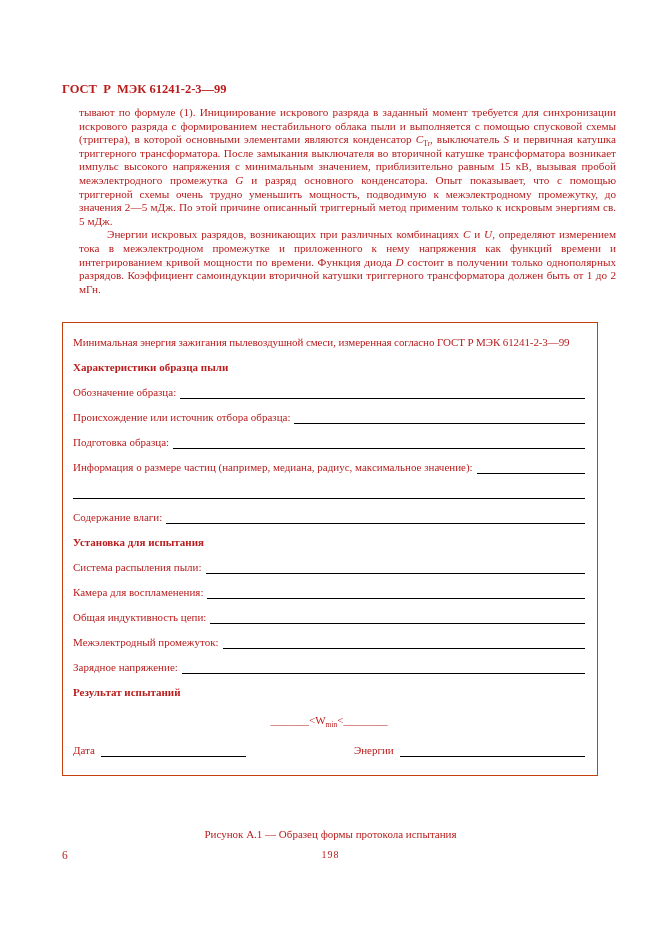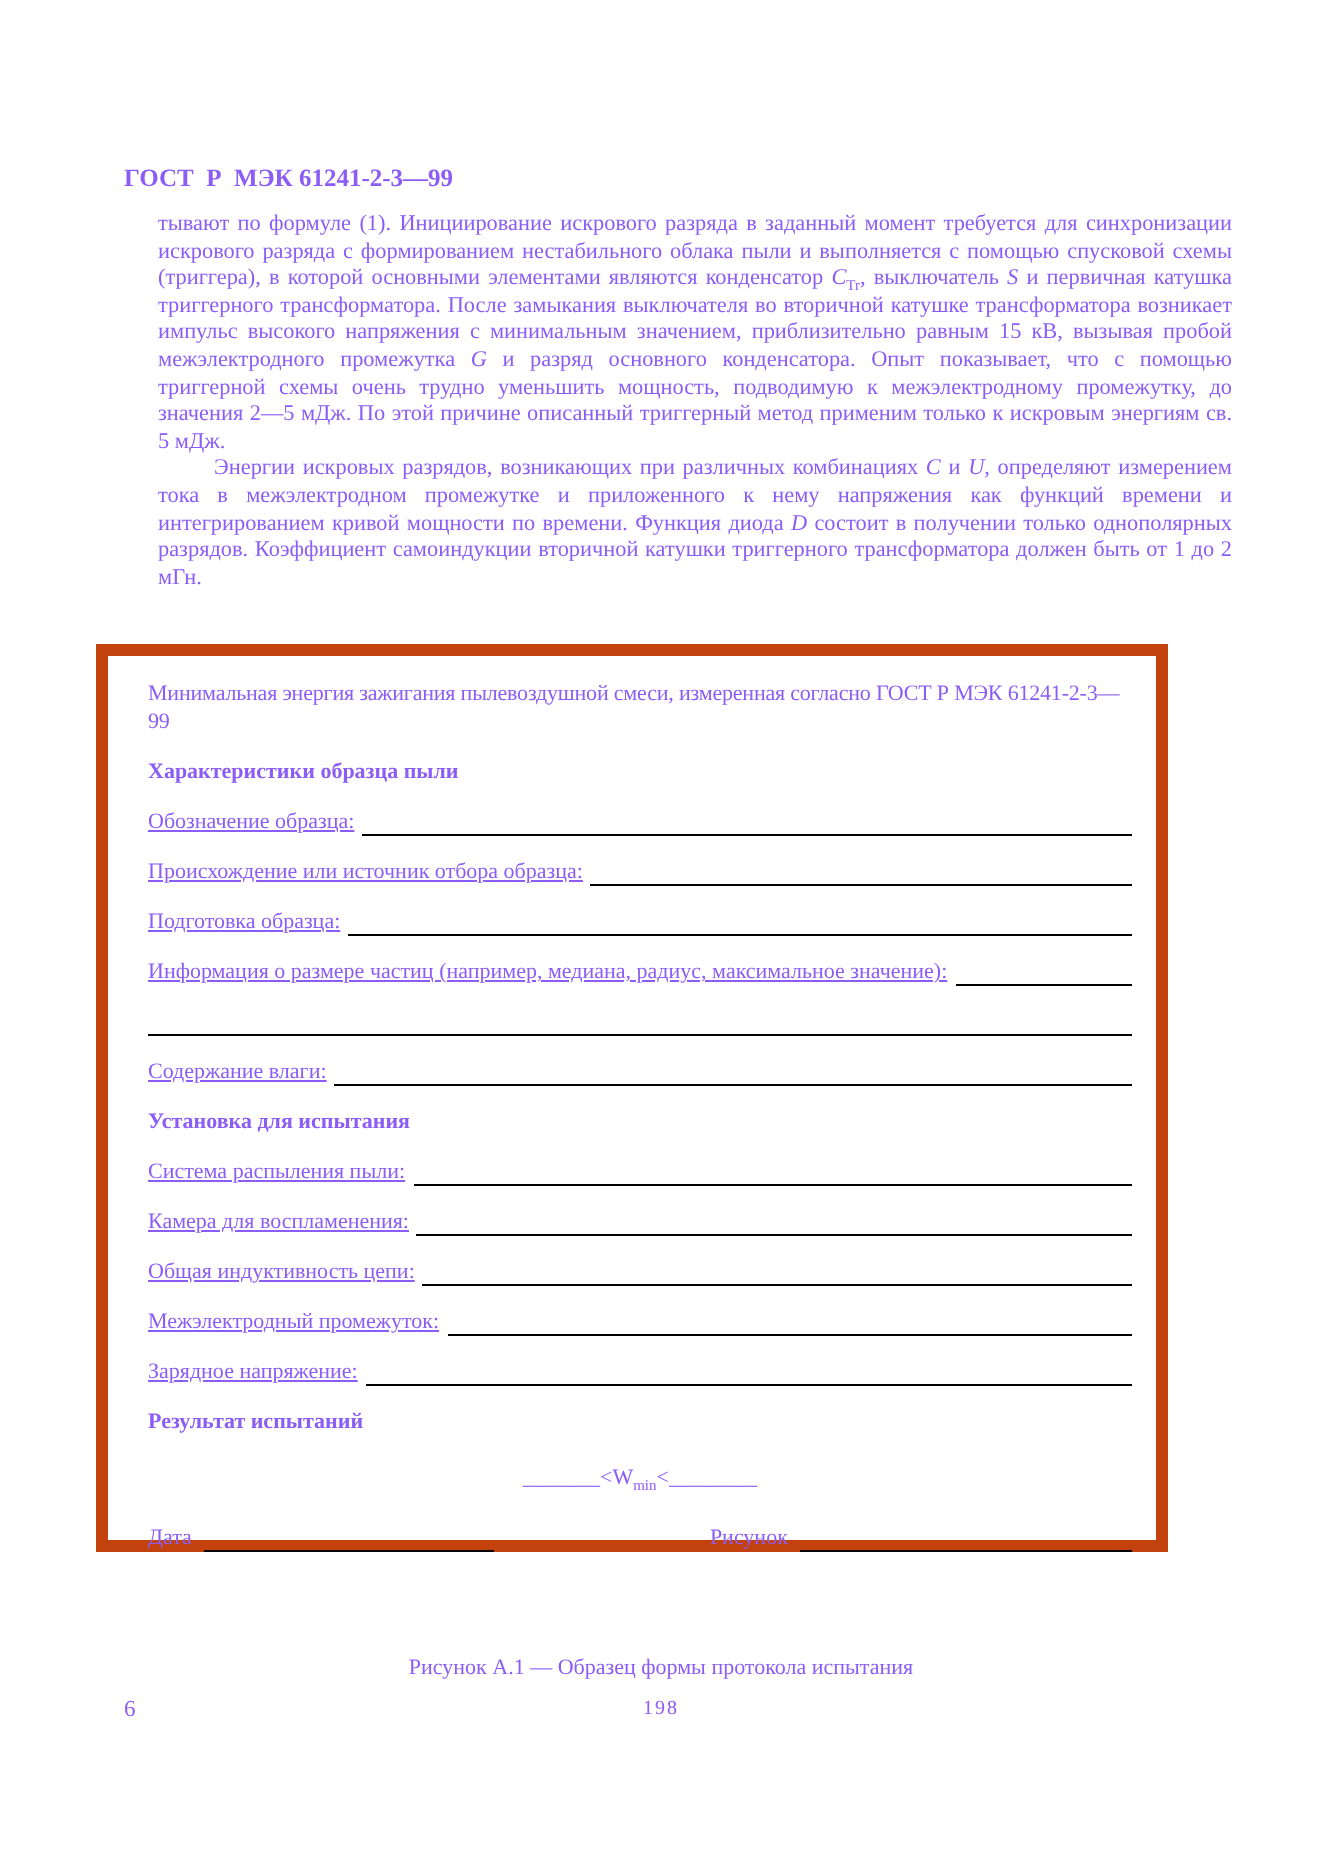--- a/index.html
+++ b/index.html
@@ -1,42 +1,42 @@
 <!DOCTYPE html>
 <html><head>
 <meta charset="utf-8">
 <style>
   html,body { margin:0; padding:0; background:#e8e8e8; }
   .page {
     position:relative; width:661px; height:936px; margin:0 auto;
-    background:#ffffff; color:#8b5cf6;
+    background:#ffffff; color:#b91c1c;
     font-family:"Liberation Serif", serif;
     overflow:hidden;
   }
   .doc-header {
     position:absolute; left:62px; top:82px;
     font-weight:bold; font-size:12.5px; white-space:pre;
   }
   .body-text {
     position:absolute; left:79px; top:106px; width:537px;
     font-size:11.2px; line-height:13.6px; text-align:justify;
   }
   .para { margin:0; }
   .para.indent { text-indent:28px;font-family:Liberation Serif, serif; }
   .para i { font-style:italic; }
   sub { font-size:7.5px; line-height:0; }
   .form-box {
-    position:absolute; left:48px; top:322px; width:536px; height:454px;
-    border:6px solid #c2410c; box-sizing:border-box;
-    padding:8px 12px 0 20px; font-size:11px; line-height:14px;
+    position:absolute; left:62px; top:322px; width:536px; height:454px;
+    border:1px solid #c2410c; box-sizing:border-box;
+    padding:8px 12px 0 10px; font-size:11px; line-height:14px;
   }
   .form-row { margin-top:11px; }
   .form-row.title { margin-top:4px; letter-spacing:-0.1px; }
   .form-row.heading { font-weight:bold; }
-  .form-row.field { display:flex; align-items:flex-start;text-decoration:underline; }
+  .form-row.field { display:flex; align-items:flex-start; }
   .lab { white-space:nowrap; }
   .fill { flex:1 1 auto; border-bottom:1px solid #000; height:13px; margin-left:4px; min-width:30px; }
   .fill.nolab { margin-left:0; }
   .form-row.result { text-align:center; margin-top:14px; }
   .form-row.signature { display:flex; align-items:flex-end; margin-top:16px; }
   .sig-fill-date { flex:0 0 145px; border-bottom:1px solid #000; height:13px; margin-left:6px; margin-right:108px; }
   .sig-fill-sign { flex:1 1 auto; border-bottom:1px solid #000; height:13px; margin-left:6px; }
   .figure-caption {
     position:absolute; left:0; top:828px; width:100%;
     text-align:center; font-size:11px;
@@ -102,21 +102,21 @@
         </div>
         <div class="form-row field">
           <span class="lab">Зарядное  напряжение:</span>
           <span class="fill"></span>
         </div>
         <div class="form-row heading">Результат испытаний</div>
         <div class="form-row result">_______&lt;W<sub>min</sub>&lt;________</div>
         <div class="form-row signature">
           <span class="lab">Дата</span>
           <span class="sig-fill-date"></span>
-          <span class="lab">Рисунок</span>
+          <span class="lab">Энергии</span>
           <span class="sig-fill-sign"></span>
         </div>
       </div>
   </div>
 
   <div class="figure-caption">Рисунок А.1 — Образец формы протокола испытания</div>
 
   <div class="footer-left">6</div>
   <div class="footer-center">198</div>
 

